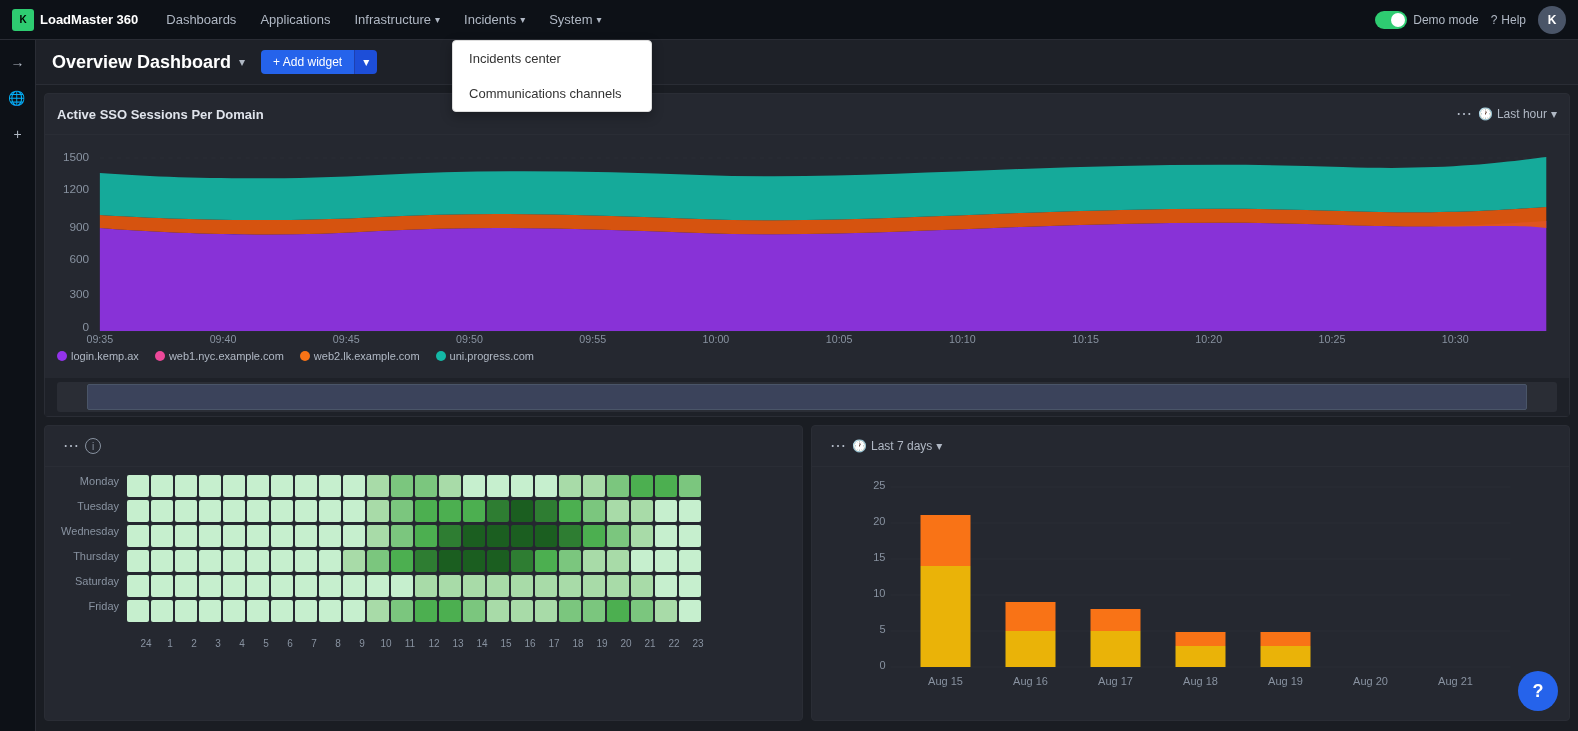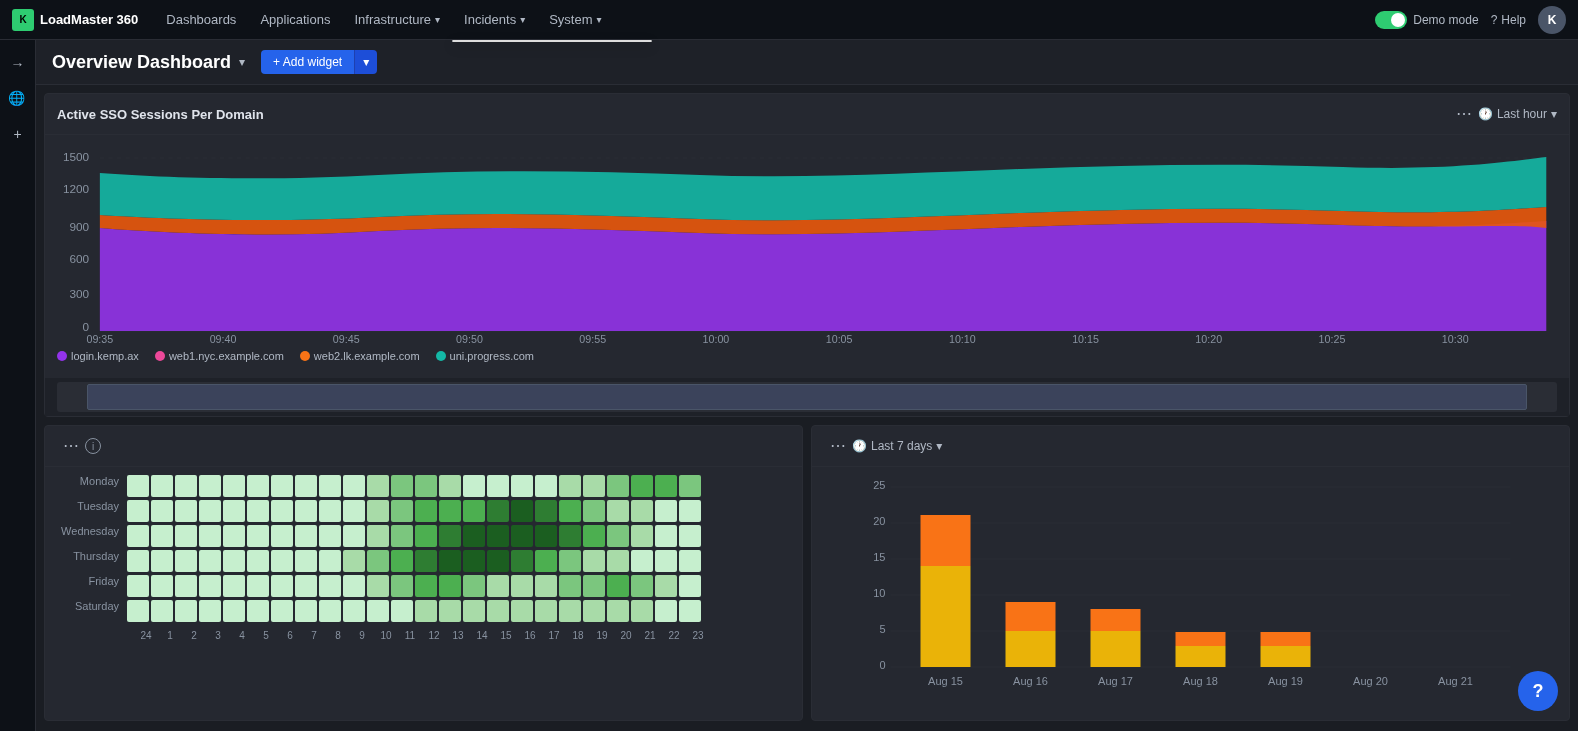--- a/index.html
+++ b/index.html
@@ -73,21 +73,21 @@
     .bottom-row { display: flex; gap: 0; margin: 0 8px 8px 8px; }
     .widget-half { flex: 1; background: #252830; border: 1px solid #2a2d35; border-radius: 4px; }
     .widget-half + .widget-half { margin-left: 8px; }
 
     
     .heatmap-container { padding: 8px 12px 12px 12px; }
     .heatmap-row { display: flex; align-items: flex-start; margin-bottom: 3px; }
     .heatmap-label { width: 70px; font-size: 11px; color: #8892a0; text-align: right; padding-right: 8px; }
     .heatmap-cells { display: flex; gap: 2px; }
     .heatmap-cell { width: 22px; height: 22px; border-radius: 2px; }
-    .heatmap-x-labels { display: flex; gap: 2px; margin-left: 78px; margin-top: 8px; }
+    .heatmap-x-labels { display: flex; gap: 2px; margin-left: 78px; margin-top: 16px; }
     .heatmap-x-label { width: 22px; font-size: 10px; color: #8892a0; text-align: center; }
 
     
     .bar-chart-container { padding: 8px 12px 12px; position: relative; }
 
     
     .legend { display: flex; align-items: center; justify-content: flex-start; gap: 16px; padding: 4px 0 8px; font-size: 11px; color: #b0b8c4; }
     .legend-dot { width: 10px; height: 10px; border-radius: 50%; display: inline-block; margin-right: 4px; }
     .legend-item { display: flex; align-items: center; }
 
@@ -119,20 +119,22 @@
       <span>Applications</span>
     </div>
   <div class="nav-item">
       <span>Infrastructure</span> 
       <span class="chevron">▾</span>
     </div>
   <div class="nav-item incidents-nav">
     <span>Incidents</span> 
       <span class="chevron">▾</span>
     <div class="dropdown-menu">
+      <div class="dropdown-menu-item">Incidents center</div>
+      <div class="dropdown-menu-item">Communications channels</div>
     </div>
   </div>
   <div class="nav-item">
       <span>System</span> 
       <span class="chevron">▾</span>
     </div>
   <div class="nav-spacer"></div>
   <div class="nav-right">
     <div class="demo-toggle">
       <div class="toggle-pill"></div>
@@ -360,20 +362,49 @@
                 <div class="heatmap-cell" style="background: rgb(76, 175, 80);"></div>
                 <div class="heatmap-cell" style="background: rgb(123, 198, 126);"></div>
                 <div class="heatmap-cell" style="background: rgb(168, 219, 168);"></div>
                 <div class="heatmap-cell" style="background: rgb(168, 219, 168);"></div>
                 <div class="heatmap-cell" style="background: rgb(198, 239, 206);"></div>
                 <div class="heatmap-cell" style="background: rgb(198, 239, 206);"></div>
                 <div class="heatmap-cell" style="background: rgb(198, 239, 206);"></div>
               </div>
             </div>
             <div class="heatmap-row">
+              <div class="heatmap-label">Saturday</div>
+              <div class="heatmap-cells">
+                <div class="heatmap-cell" style="background: rgb(198, 239, 206);"></div>
+                <div class="heatmap-cell" style="background: rgb(198, 239, 206);"></div>
+                <div class="heatmap-cell" style="background: rgb(198, 239, 206);"></div>
+                <div class="heatmap-cell" style="background: rgb(198, 239, 206);"></div>
+                <div class="heatmap-cell" style="background: rgb(198, 239, 206);"></div>
+                <div class="heatmap-cell" style="background: rgb(198, 239, 206);"></div>
+                <div class="heatmap-cell" style="background: rgb(198, 239, 206);"></div>
+                <div class="heatmap-cell" style="background: rgb(198, 239, 206);"></div>
+                <div class="heatmap-cell" style="background: rgb(198, 239, 206);"></div>
+                <div class="heatmap-cell" style="background: rgb(198, 239, 206);"></div>
+                <div class="heatmap-cell" style="background: rgb(198, 239, 206);"></div>
+                <div class="heatmap-cell" style="background: rgb(198, 239, 206);"></div>
+                <div class="heatmap-cell" style="background: rgb(168, 219, 168);"></div>
+                <div class="heatmap-cell" style="background: rgb(168, 219, 168);"></div>
+                <div class="heatmap-cell" style="background: rgb(168, 219, 168);"></div>
+                <div class="heatmap-cell" style="background: rgb(168, 219, 168);"></div>
+                <div class="heatmap-cell" style="background: rgb(168, 219, 168);"></div>
+                <div class="heatmap-cell" style="background: rgb(168, 219, 168);"></div>
+                <div class="heatmap-cell" style="background: rgb(168, 219, 168);"></div>
+                <div class="heatmap-cell" style="background: rgb(168, 219, 168);"></div>
+                <div class="heatmap-cell" style="background: rgb(168, 219, 168);"></div>
+                <div class="heatmap-cell" style="background: rgb(168, 219, 168);"></div>
+                <div class="heatmap-cell" style="background: rgb(198, 239, 206);"></div>
+                <div class="heatmap-cell" style="background: rgb(198, 239, 206);"></div>
+              </div>
+            </div>
+            <div class="heatmap-row">
               <div class="heatmap-label">Friday</div>
               <div class="heatmap-cells">
                 <div class="heatmap-cell" style="background: rgb(198, 239, 206);"></div>
                 <div class="heatmap-cell" style="background: rgb(198, 239, 206);"></div>
                 <div class="heatmap-cell" style="background: rgb(198, 239, 206);"></div>
                 <div class="heatmap-cell" style="background: rgb(198, 239, 206);"></div>
                 <div class="heatmap-cell" style="background: rgb(198, 239, 206);"></div>
                 <div class="heatmap-cell" style="background: rgb(198, 239, 206);"></div>
                 <div class="heatmap-cell" style="background: rgb(198, 239, 206);"></div>
                 <div class="heatmap-cell" style="background: rgb(198, 239, 206);"></div>
@@ -385,49 +416,20 @@
                 <div class="heatmap-cell" style="background: rgb(76, 175, 80);"></div>
                 <div class="heatmap-cell" style="background: rgb(123, 198, 126);"></div>
                 <div class="heatmap-cell" style="background: rgb(168, 219, 168);"></div>
                 <div class="heatmap-cell" style="background: rgb(168, 219, 168);"></div>
                 <div class="heatmap-cell" style="background: rgb(168, 219, 168);"></div>
                 <div class="heatmap-cell" style="background: rgb(123, 198, 126);"></div>
                 <div class="heatmap-cell" style="background: rgb(123, 198, 126);"></div>
                 <div class="heatmap-cell" style="background: rgb(76, 175, 80);"></div>
                 <div class="heatmap-cell" style="background: rgb(123, 198, 126);"></div>
                 <div class="heatmap-cell" style="background: rgb(168, 219, 168);"></div>
-                <div class="heatmap-cell" style="background: rgb(198, 239, 206);"></div>
-              </div>
-            </div>
-            <div class="heatmap-row">
-              <div class="heatmap-label">Saturday</div>
-              <div class="heatmap-cells">
-                <div class="heatmap-cell" style="background: rgb(198, 239, 206);"></div>
-                <div class="heatmap-cell" style="background: rgb(198, 239, 206);"></div>
-                <div class="heatmap-cell" style="background: rgb(198, 239, 206);"></div>
-                <div class="heatmap-cell" style="background: rgb(198, 239, 206);"></div>
-                <div class="heatmap-cell" style="background: rgb(198, 239, 206);"></div>
-                <div class="heatmap-cell" style="background: rgb(198, 239, 206);"></div>
-                <div class="heatmap-cell" style="background: rgb(198, 239, 206);"></div>
-                <div class="heatmap-cell" style="background: rgb(198, 239, 206);"></div>
-                <div class="heatmap-cell" style="background: rgb(198, 239, 206);"></div>
-                <div class="heatmap-cell" style="background: rgb(198, 239, 206);"></div>
-                <div class="heatmap-cell" style="background: rgb(198, 239, 206);"></div>
-                <div class="heatmap-cell" style="background: rgb(198, 239, 206);"></div>
-                <div class="heatmap-cell" style="background: rgb(168, 219, 168);"></div>
-                <div class="heatmap-cell" style="background: rgb(168, 219, 168);"></div>
-                <div class="heatmap-cell" style="background: rgb(168, 219, 168);"></div>
-                <div class="heatmap-cell" style="background: rgb(168, 219, 168);"></div>
-                <div class="heatmap-cell" style="background: rgb(168, 219, 168);"></div>
-                <div class="heatmap-cell" style="background: rgb(168, 219, 168);"></div>
-                <div class="heatmap-cell" style="background: rgb(168, 219, 168);"></div>
-                <div class="heatmap-cell" style="background: rgb(168, 219, 168);"></div>
-                <div class="heatmap-cell" style="background: rgb(168, 219, 168);"></div>
-                <div class="heatmap-cell" style="background: rgb(168, 219, 168);"></div>
-                <div class="heatmap-cell" style="background: rgb(198, 239, 206);"></div>
                 <div class="heatmap-cell" style="background: rgb(198, 239, 206);"></div>
               </div>
             </div>
             <div class="heatmap-x-labels">
               <div class="heatmap-x-label">24</div>
               <div class="heatmap-x-label">1</div>
               <div class="heatmap-x-label">2</div>
               <div class="heatmap-x-label">3</div>
               <div class="heatmap-x-label">4</div>
               <div class="heatmap-x-label">5</div>

